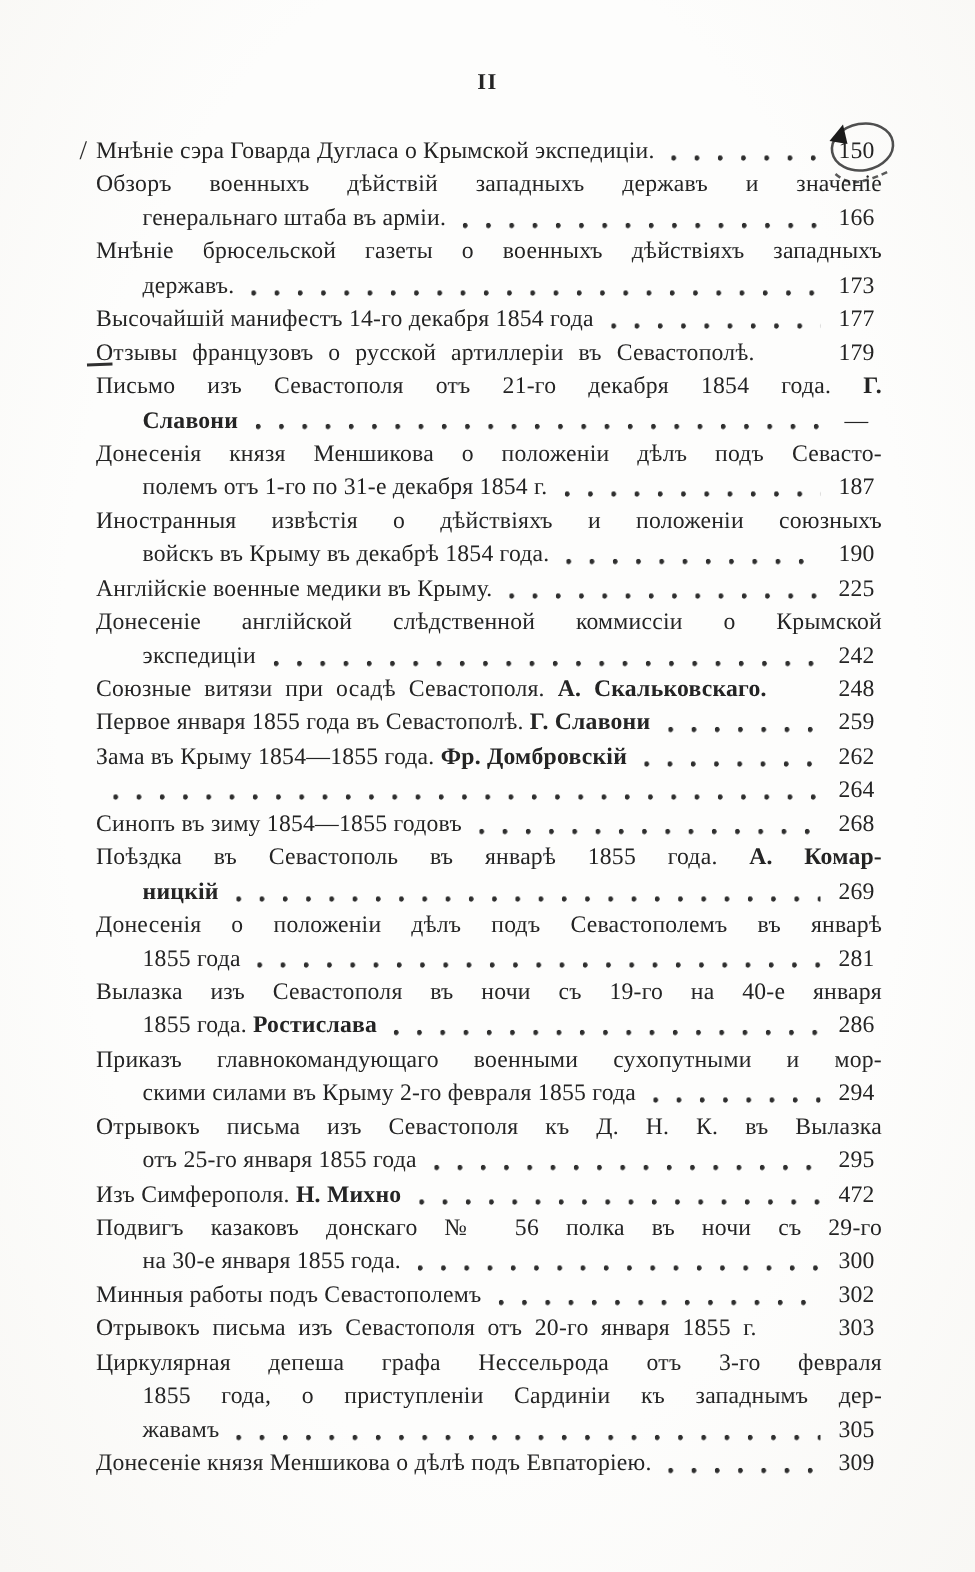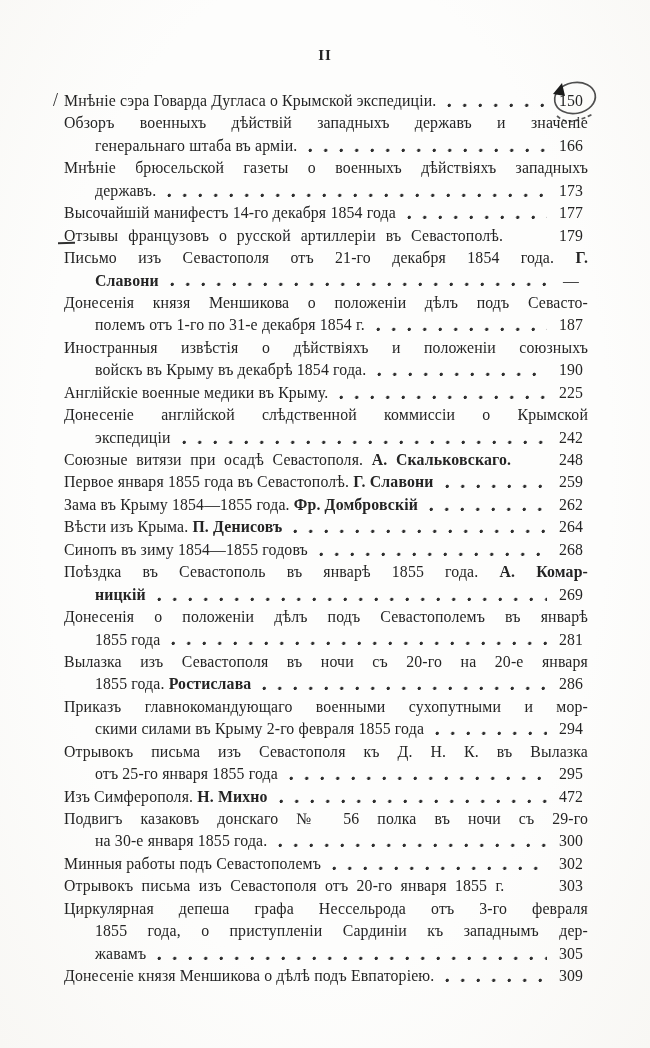--- a/index.html
+++ b/index.html
@@ -141,42 +141,41 @@
         <span class="txt"><span>Первое января 1855 года въ Севастополѣ. </span><span class="b">Г. Славони</span></span>
         <span class="leader dots"></span>
         <span class="pg">259</span>
       </div>
       <div class="row flex">
         <span class="txt"><span>Зама въ Крыму 1854—1855 года. </span><span class="b">Фр. Домбровскій</span></span>
         <span class="leader dots"></span>
         <span class="pg">262</span>
       </div>
       <div class="row flex">
-        <span class="txt"><span>Вѣсти изъ Крыма. </span><span class="b">П. Денисовъ</span></span>
         <span class="leader dots"></span>
         <span class="pg">264</span>
       </div>
       <div class="row flex">
         <span class="txt"><span>Синопъ въ зиму 1854—1855 годовъ</span></span>
         <span class="leader dots"></span>
         <span class="pg">268</span>
       </div>
       <div class="row just"><span class="txt"><span>Поѣздка въ Севастополь въ январѣ 1855 года. </span><span class="b">А. Комар-</span></span></div>
       <div class="row ind flex">
         <span class="txt"><span class="b">ницкій</span></span>
         <span class="leader dots"></span>
         <span class="pg">269</span>
       </div>
       <div class="row just"><span class="txt"><span>Донесенія о положеніи дѣлъ подъ Севастополемъ въ январѣ</span></span></div>
       <div class="row ind flex">
         <span class="txt"><span>1855 года</span></span>
         <span class="leader dots"></span>
         <span class="pg">281</span>
       </div>
-      <div class="row just"><span class="txt"><span>Вылазка изъ Севастополя въ ночи съ 20-го на 20-е января</span></span></div>
+      <div class="row just"><span class="txt"><span>Вылазка изъ Севастополя въ ночи съ 19-го на 40-е января</span></span></div>
       <div class="row ind flex">
         <span class="txt"><span>1855 года. </span><span class="b">Ростислава</span></span>
         <span class="leader dots"></span>
         <span class="pg">286</span>
       </div>
       <div class="row just"><span class="txt"><span>Приказъ главнокомандующаго военными сухопутными и мор-</span></span></div>
       <div class="row ind flex">
         <span class="txt"><span>скими силами въ Крыму 2-го февраля 1855 года</span></span>
         <span class="leader dots"></span>
         <span class="pg">294</span>

